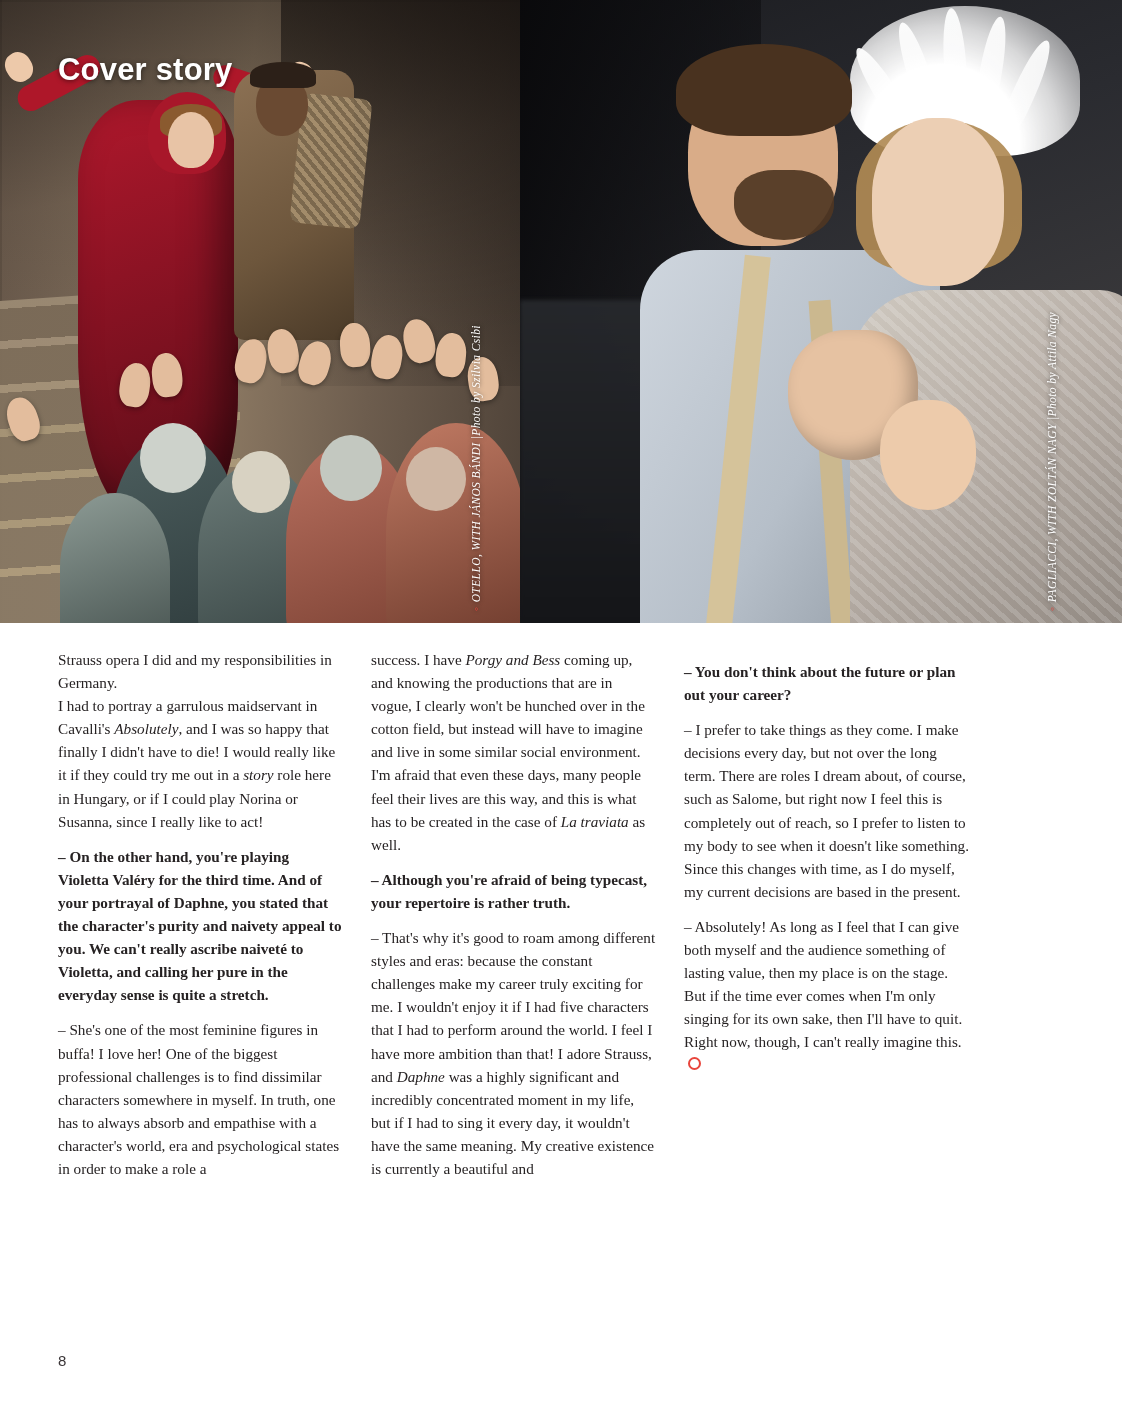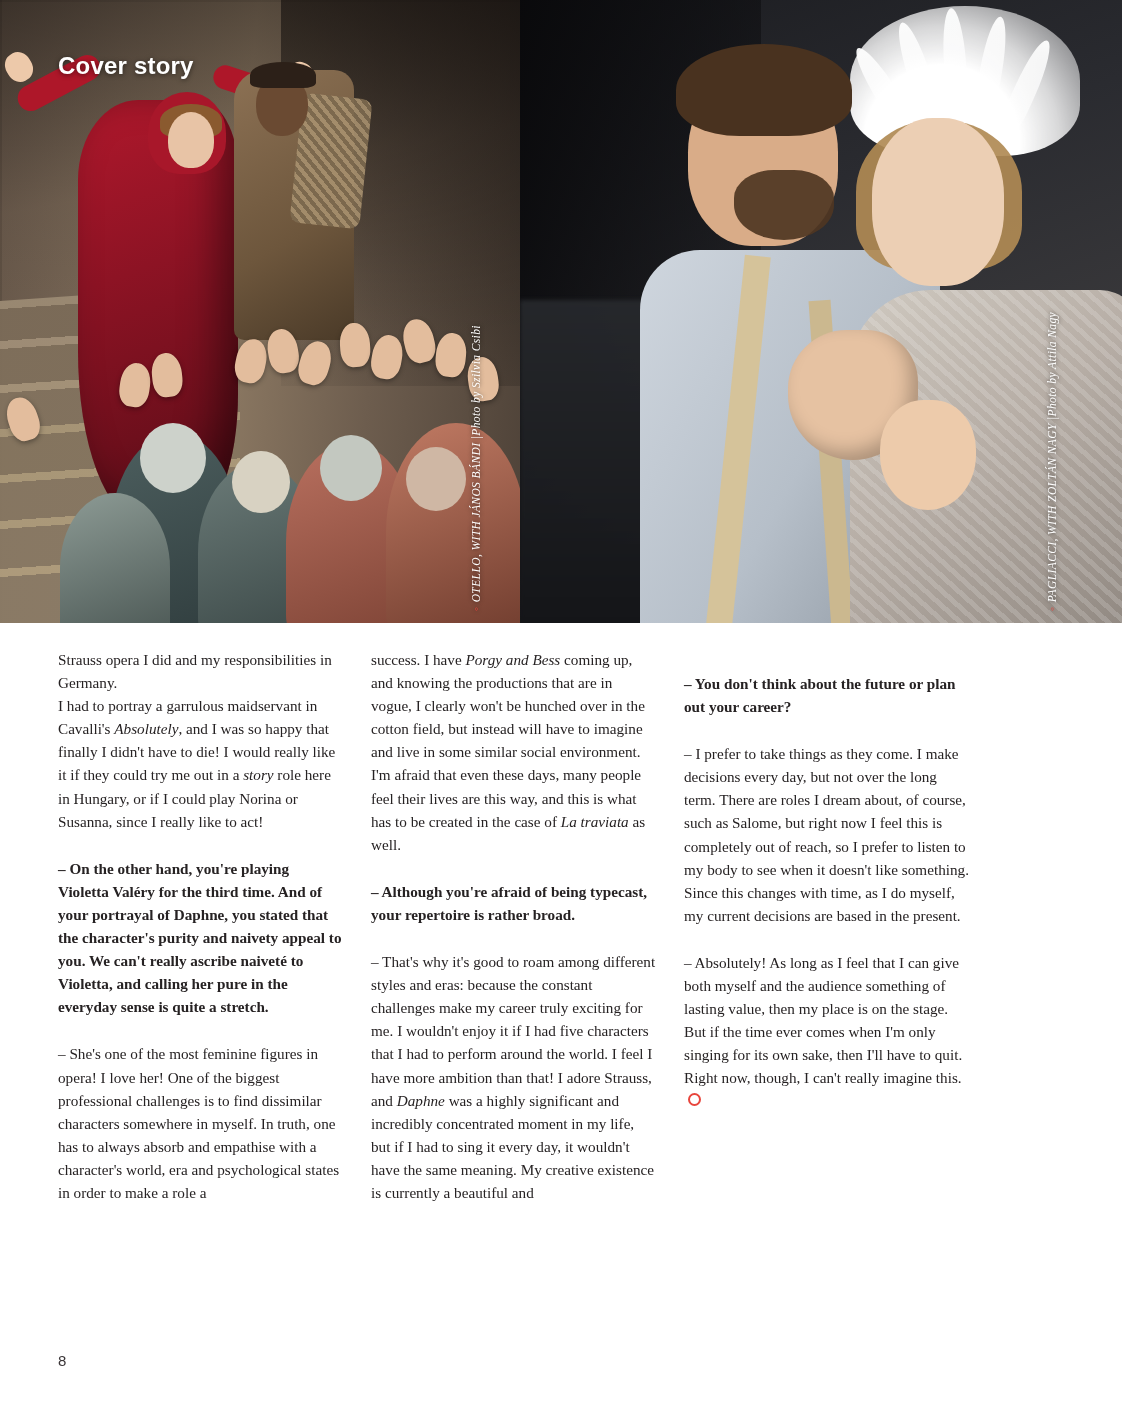--- a/index.html
+++ b/index.html
@@ -232,21 +232,21 @@
   }
   .vcap-otello { left: 484px; bottom: 12px; }
   .vcap-pagl { left: 540px; bottom: 12px; }
 
   
   .cover-story {
     position: absolute;
     left: 58px;
     top: 52px;
     font-family: "Liberation Sans", sans-serif;
-    font-size: 24px;
+    font-size: 31px;
     font-weight: 700;
     color: #ffffff;
     letter-spacing: .2px;
     text-shadow: 0 1px 5px rgba(0,0,0,.55);
     text-align: right;
   }
 
   
   .columns {
     position: absolute;
@@ -259,21 +259,21 @@
   .col {
     width: 285px;
     font-family: "Liberation Sans", sans-serif;
     font-size: 15.2px;
     line-height: 1.52;
     color: #262223;
     text-align: left;
     hyphens: manual;
   }
   .col p { margin: 0; font-family: Liberation Serif, serif; }
-  .col p.gap { margin-top: 24px; }
+  .col p.gap { margin-top: 12px; }
   .q {
     font-weight: 700;
   }
   .it { font-style: italic; }
 
   .end-dot {
     display: inline-block;
     width: 9px; height: 9px;
     border: 2px solid #e8453c;
     border-radius: 50%;
@@ -381,25 +381,25 @@
       <span class="dot">◦</span><span>PAGLIACCI, WITH ZOLTÁN NAGY |Photo by Attila Nagy</span>
     </div>
   </div>
 </div>
 
 <div class="columns">
   <div class="col" id="col-0">
       <p>Strauss opera I did and my responsibilities in Germany.</p>
       <p>I had to portray a garrulous maidservant in Cavalli's <span class="it">Absolutely</span>, and I was so happy that finally I didn't have to die! I would really like it if they could try me out in a <span class="it">story</span> role here in Hungary, or if I could play Norina or Susanna, since I really like to act!</p>
       <p class="q gap">– On the other hand, you're playing Violetta Valéry for the third time. And of your portrayal of Daphne, you stated that the character's purity and naivety appeal to you. We can't really ascribe naiveté to Violetta, and calling her pure in the everyday sense is quite a stretch.</p>
-      <p class="gap">– She's one of the most feminine figures in opera! I love her! One of the biggest professional challenges is to find dissimilar characters somewhere in myself. In truth, one has to always absorb and empathise with a character's world, era and psychological states in order to make a role a</p>
+      <p class="gap">– She's one of the most feminine figures in buffa! I love her! One of the biggest professional challenges is to find dissimilar characters somewhere in myself. In truth, one has to always absorb and empathise with a character's world, era and psychological states in order to make a role a</p>
     </div>
   <div class="col" id="col-1">
       <p>success. I have <span class="it">Porgy and Bess</span> coming up, and knowing the productions that are in vogue, I clearly won't be hunched over in the cotton field, but instead will have to imagine and live in some similar social environment. I'm afraid that even these days, many people feel their lives are this way, and this is what has to be created in the case of <span class="it">La traviata</span> as well.</p>
-      <p class="q gap">– Although you're afraid of being typecast, your repertoire is rather broad.</p>
+      <p class="q gap">– Although you're afraid of being typecast, your repertoire is rather truth.</p>
       <p class="gap">– That's why it's good to roam among different styles and eras: because the constant challenges make my career truly exciting for me. I wouldn't enjoy it if I had five characters that I had to perform around the world. I feel I have more ambition than that! I adore Strauss, and <span class="it">Daphne</span> was a highly significant and incredibly concentrated moment in my life, but if I had to sing it every day, it wouldn't have the same meaning. My creative existence is currently a beautiful and</p>
     </div>
   <div class="col" id="col-2">
       <p class="q gap">– You don't think about the future or plan out your career?</p>
       <p class="gap">– I prefer to take things as they come. I make decisions every day, but not over the long term. There are roles I dream about, of course, such as Salome, but right now I feel this is completely out of reach, so I prefer to listen to my body to see when it doesn't like something. Since this changes with time, as I do myself, my current decisions are based in the present.</p>
       <p class="gap">– Absolutely! As long as I feel that I can give both myself and the audience something of lasting value, then my place is on the stage. But if the time ever comes when I'm only singing for its own sake, then I'll have to quit. Right now, though, I can't really imagine this. <span class="end-dot"></span></p>
     </div>
 </div>
 
 <div class="folio">8</div>

